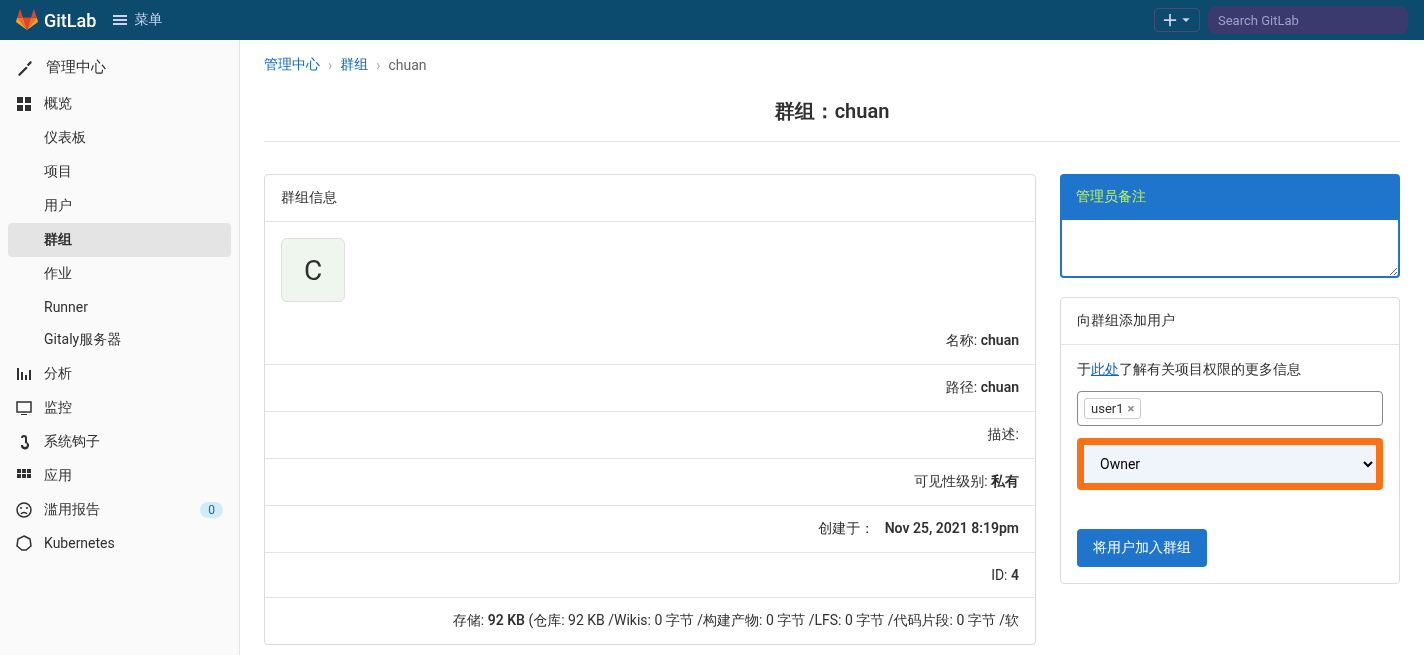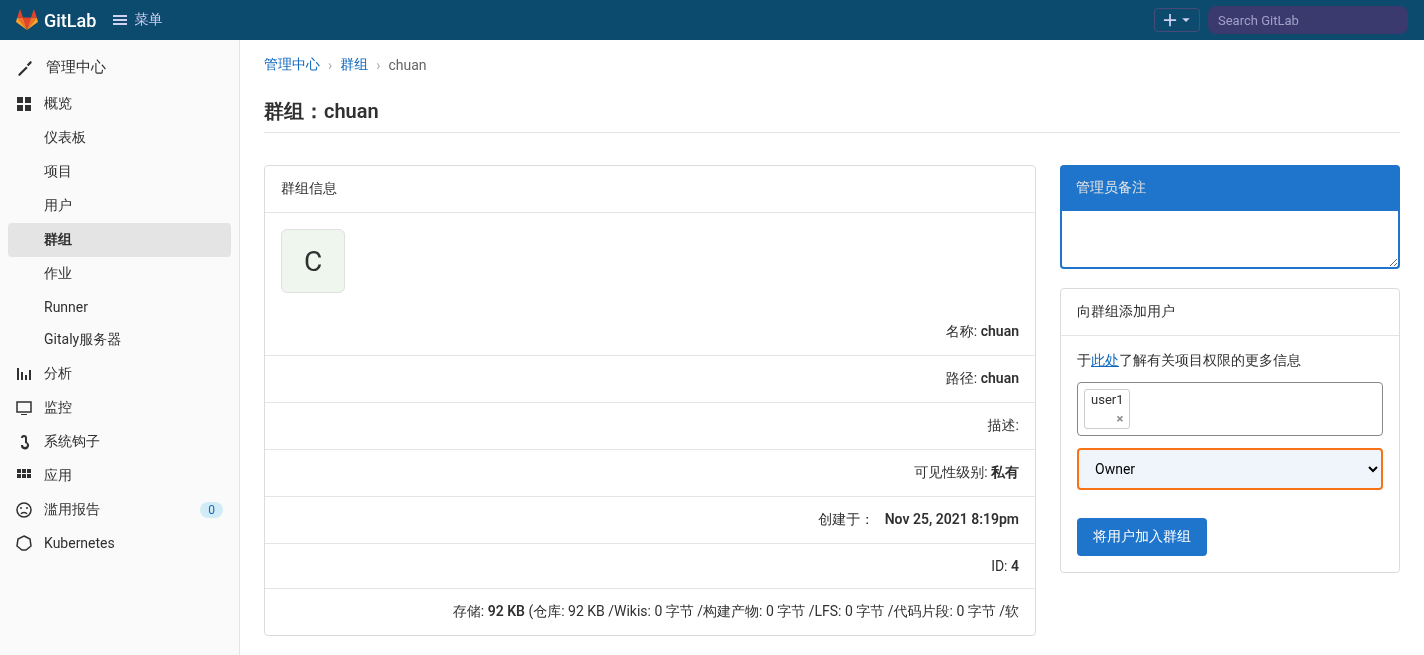--- a/index.html
+++ b/index.html
@@ -26,47 +26,47 @@
 .sidebar-item .icon { width: 16px; height: 16px; flex-shrink: 0; display: flex; align-items: center; justify-content: center; }
 .sidebar-subitem { display: flex; align-items: center; padding: 8px 16px 8px 44px; cursor: pointer; font-size: 14px; color: #303030; }
 .sidebar-subitem.active { background: #e4e4e4; font-weight: 600; border-radius: 4px; margin: 0 8px; padding-left: 36px; }
 .badge { margin-left: auto; background: #d1ecf7; color: #1068bf; border-radius: 10px; padding: 1px 8px; font-size: 12px; }
 
 
 .content { flex: 1; overflow-y: auto; padding: 16px 24px; }
 .breadcrumb { display: flex; align-items: center; gap: 8px; font-size: 14px; color: #666; margin-bottom: 24px; }
 .breadcrumb a { color: #1068bf; text-decoration: none; cursor: pointer; }
 .breadcrumb .sep { color: #aaa; }
-.page-title { font-size: 20px; font-weight: 600; margin-bottom: 32px; padding-bottom: 7px; border-bottom: 1px solid #e4e4e4; }
+.page-title { font-size: 20px; font-weight: 600; margin-bottom: 32px; padding-bottom: 16px; border-bottom: 1px solid #e4e4e4; text-align: center; }
 
 .two-col { display: flex; gap: 24px; align-items: flex-start; }
 .col-left { flex: 1; min-width: 0; }
 .col-right { width: 340px; flex-shrink: 0; }
 
 .panel { border: 1px solid #dbdbdb; border-radius: 4px; margin-bottom: 16px; background: #fff; }
 .panel-header { padding: 14px 16px; border-bottom: 1px solid #e4e4e4; font-size: 14px; }
-.panel-header.blue { background: #1f75cb; color: #e5e5e5; border-radius: 4px 4px 0 0; border-bottom: none; }
+.panel-header.blue { background: #1f75cb; color: #bef264; border-radius: 4px 4px 0 0; border-bottom: none; }
 .panel-row { padding: 14px 16px; border-bottom: 1px solid #e4e4e4; font-size: 14px; text-align: right; }
 .panel-row:last-child { border-bottom: none; }
 .panel-row .label-part { color: #303030; }
 .panel-row .value-part { font-weight: 600; }
 .panel-body { padding: 16px; }
 
 .avatar-box { width: 64px; height: 64px; border: 1px solid #e0e0e0; border-radius: 6px; display: flex; align-items: center; justify-content: center; font-size: 28px; background: #eef6ee; margin: 16px; }
 
 .notes-input { width: 100%; min-height: 52px; border: 2px solid #1f75cb; border-top: none; border-radius: 0 0 4px 4px; padding: 12px; font-size: 14px; outline: none; }
 
 .hint-text { font-size: 14px; margin-bottom: 12px; }
 .hint-link { color: #1068bf; cursor: pointer; text-decoration: underline; }
 
 .tag-input { border: 1px solid #888; border-radius: 4px; padding: 6px; display: flex; flex-wrap: wrap; gap: 4px; margin-bottom: 12px; }
-.tag { display: inline-flex; align-items: flex-end; gap: 4px; background: #fff; border: 1px solid #ccc; border-radius: 3px; padding: 2px 6px; font-size: 13px; flex-direction: column; }
+.tag { display: inline-flex; align-items: flex-end; gap: 4px; background: #fff; border: 1px solid #ccc; border-radius: 3px; padding: 2px 6px; font-size: 13px; }
 .tag-x { cursor: pointer; color: #888; font-weight: bold; }
 
-.role-select { width: 100%; border: 2px solid #f97316; border-radius: 4px; padding: 10px 12px; font-size: 14px; background: #f0f5fb; outline: none; margin-bottom: 28px; }
+.role-select { width: 100%; border: 7px solid #f97316; border-radius: 4px; padding: 10px 12px; font-size: 14px; background: #f0f5fb; outline: none; margin-bottom: 39px; }
 
 .btn-primary { background: #1f75cb; color: #fff; border: none; border-radius: 4px; padding: 10px 16px; font-size: 14px; cursor: pointer; }
 
 svg { fill: currentColor; }
 </style>
 </head>
 <body>
 
 <div class="navbar">
   <div class="navbar-left">

